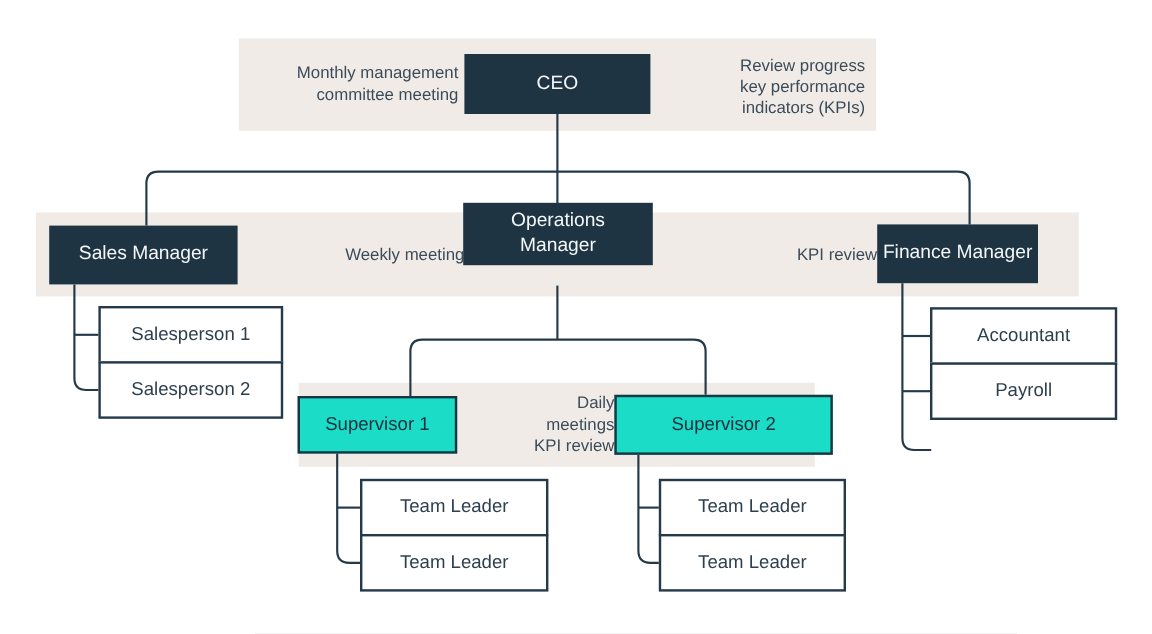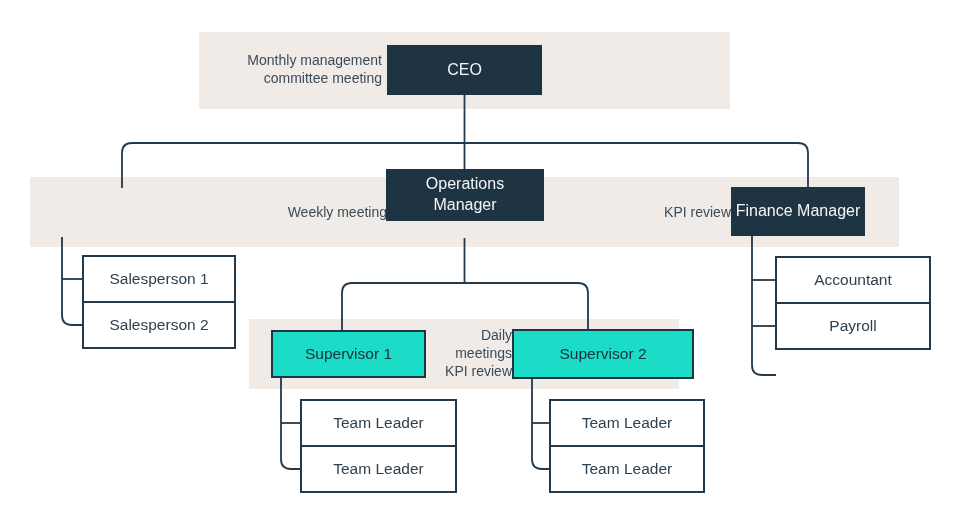--- a/index.html
+++ b/index.html
@@ -57,36 +57,40 @@
     <path d="M 752 280 L 776 280"></path>
     <path d="M 752 326 L 776 326"></path>
     <path d="M 281 378 L 281 459 Q 281 469 291 469 L 301 469"></path>
     <path d="M 281 423 L 301 423"></path>
     <path d="M 532 379 L 532 459 Q 532 469 542 469 L 550 469"></path>
     <path d="M 532 423 L 550 423"></path>
   </svg>
 
   <div class="ann" style="left:202px;top:52px;width:180px">Monthly management
 committee meeting</div>
+  <div class="ann" style="left:556px;top:46px;width:165px">Review progress
+key performance
+indicators (KPIs)</div>
   <div class="ann" style="left:198px;top:204px;width:189px">Weekly meeting</div>
   <div class="ann" style="left:544px;top:204px;width:187px">KPI review</div>
   <div class="ann" style="left:418px;top:327px;width:94px">Daily
 meetings</div>
   <div class="ann" style="left:418px;top:363px;width:94px">KPI review</div>
 
   <div class="node navy" style="left:387px;top:45px;width:155px;height:50px">CEO</div>
 
+  <div class="node navy" style="left:41px;top:188px;width:157px;height:49px">Sales Manager</div>
   <div class="node navy" style="left:386px;top:169px;width:158px;height:52px">Operations
 Manager</div>
   <div class="node navy" style="left:731px;top:187px;width:134px;height:49px">Finance Manager</div>
 
   <div class="node white" style="left:82px;top:255px;width:154px;height:48px">Salesperson 1</div>
   <div class="node white" style="left:82px;top:301px;width:154px;height:48px">Salesperson 2</div>
 
-  <div class="node teal" style="left:271px;top:330px;width:155px;height:48px">Supervisor 1</div>
+  <div class="node teal" style="left:248px;top:330px;width:133px;height:48px">Supervisor 1</div>
   <div class="node teal" style="left:512px;top:329px;width:182px;height:50px">Supervisor 2</div>
 
   <div class="node white" style="left:300px;top:399px;width:157px;height:48px">Team Leader</div>
   <div class="node white" style="left:300px;top:445px;width:157px;height:48px">Team Leader</div>
 
   <div class="node white" style="left:549px;top:399px;width:156px;height:48px">Team Leader</div>
   <div class="node white" style="left:549px;top:445px;width:156px;height:48px">Team Leader</div>
 
   <div class="node white" style="left:775px;top:256px;width:156px;height:48px">Accountant</div>
   <div class="node white" style="left:775px;top:302px;width:156px;height:48px">Payroll</div>

